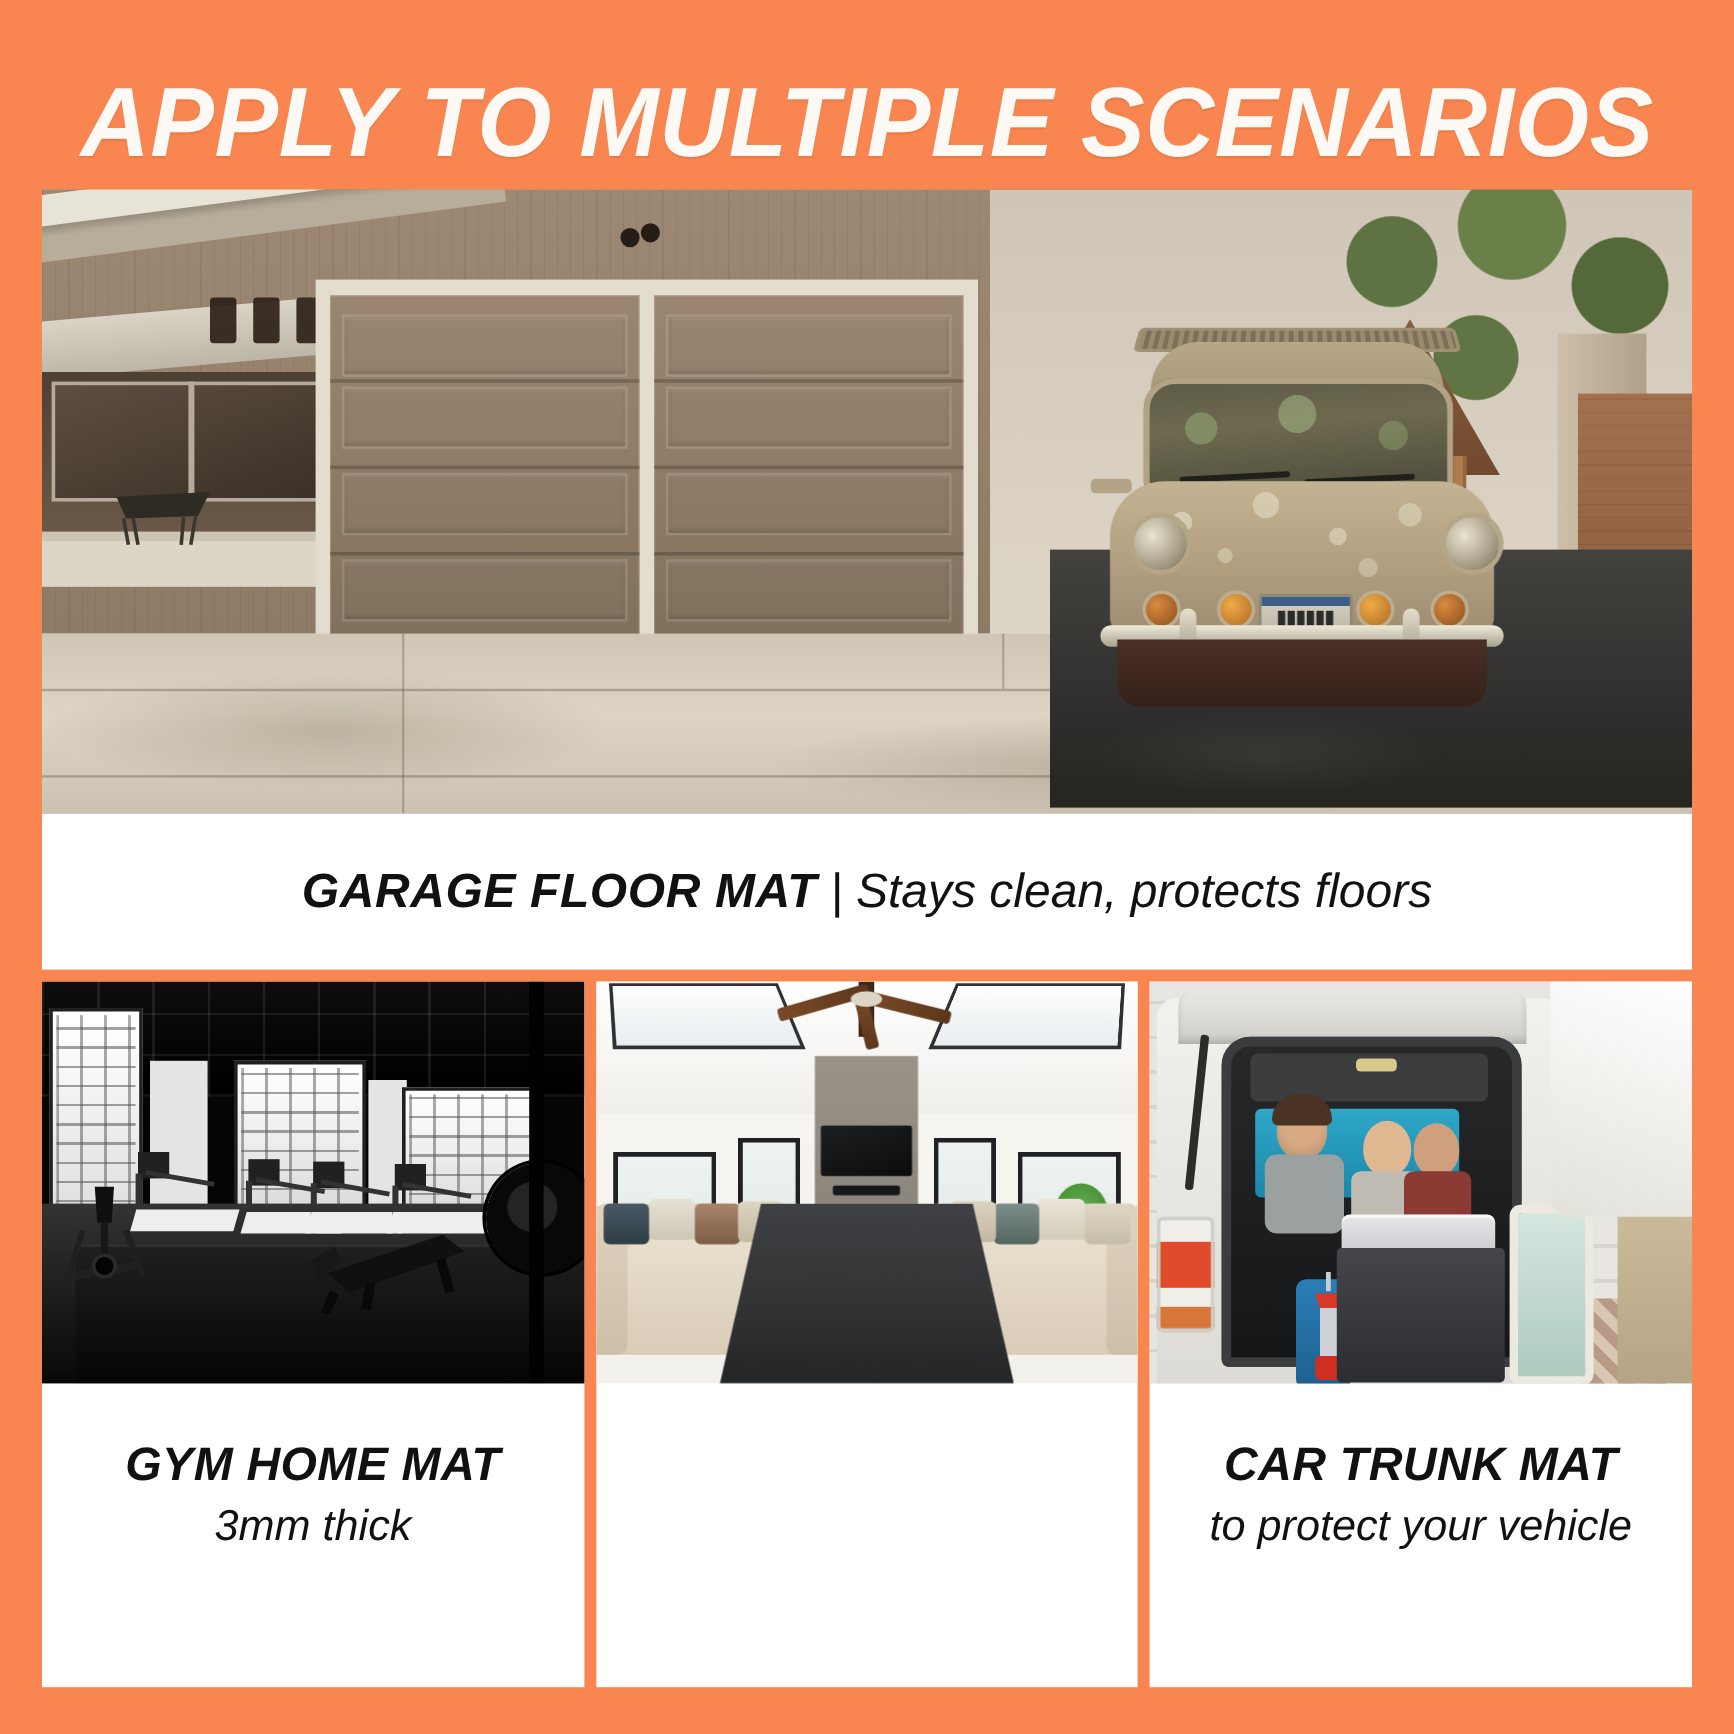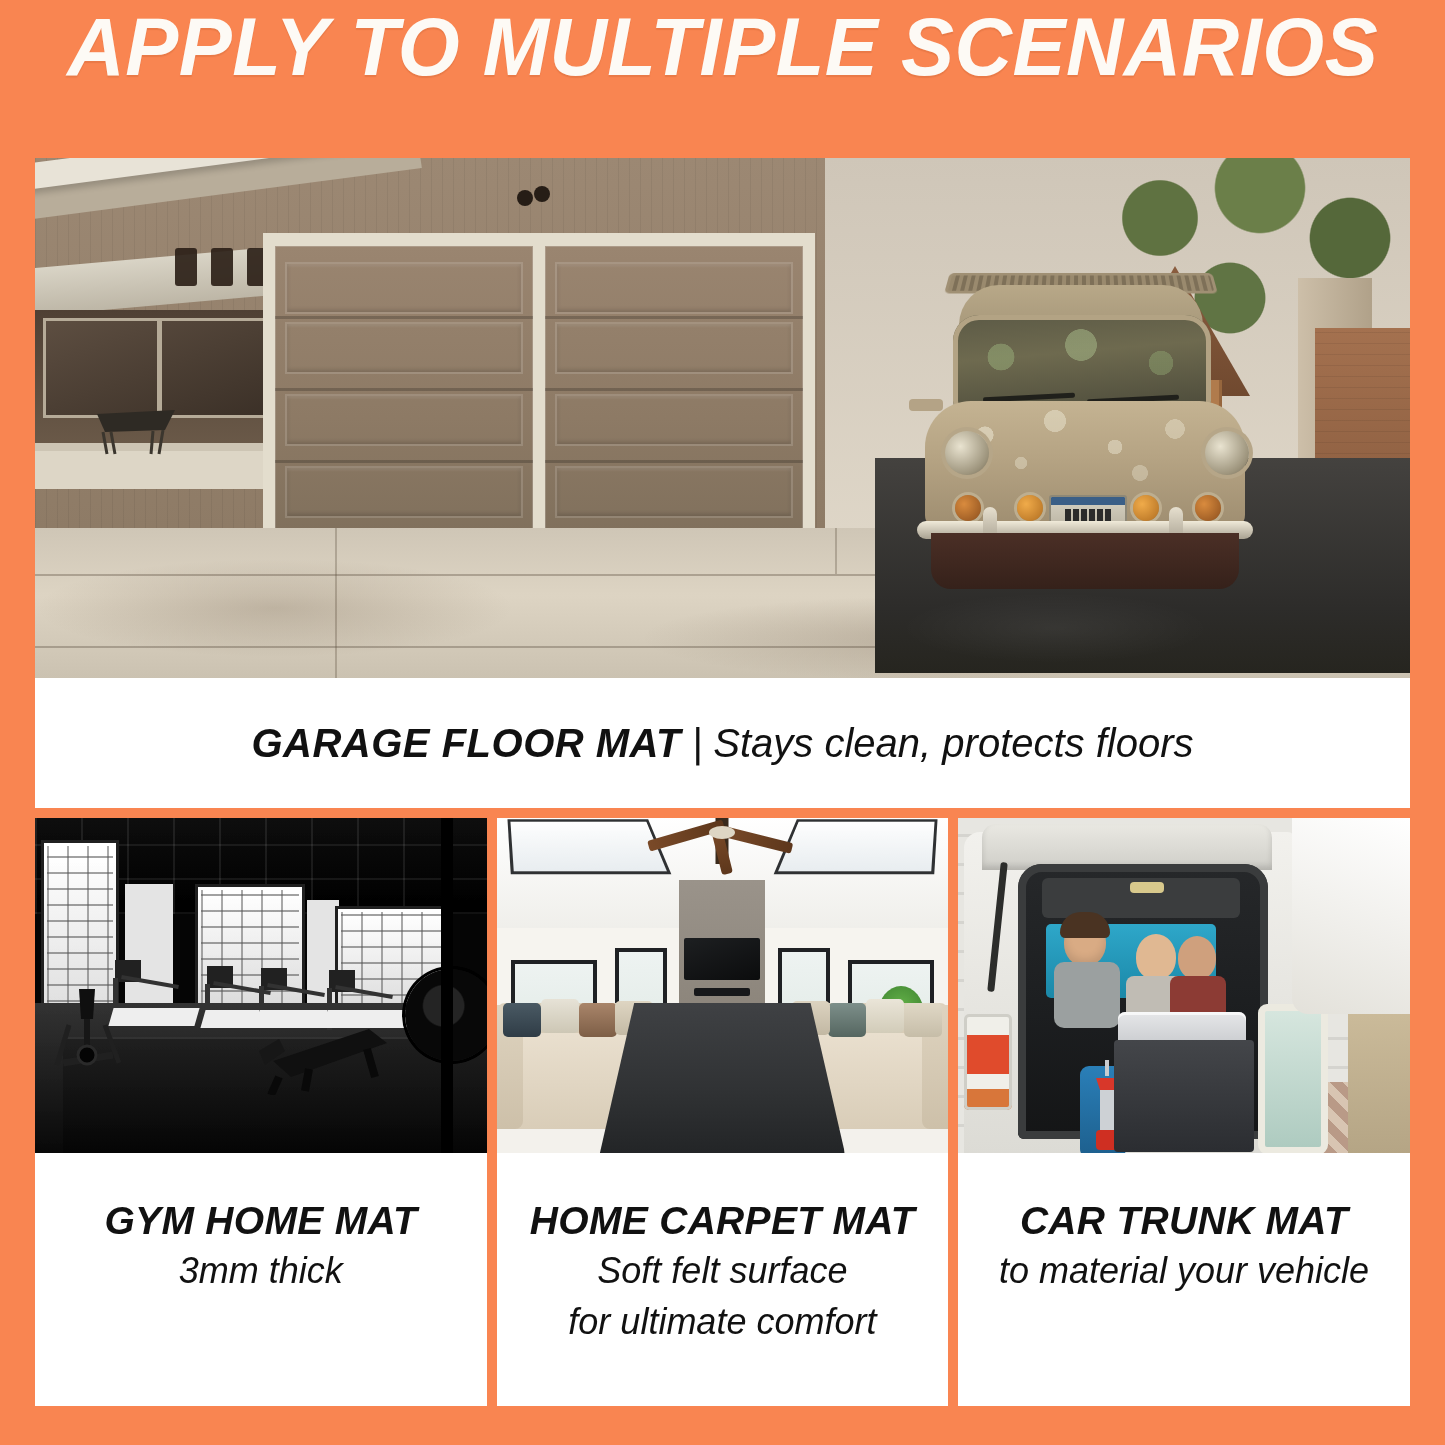--- a/index.html
+++ b/index.html
@@ -7,21 +7,21 @@
   body {
     font-family:"Liberation Sans", sans-serif;
     background:#F98551;
     overflow:hidden;
   }
   .page { position:relative; width:1445px; height:1445px; background:#F98551; }
 
   
   .header {
     position:absolute; left:0; top:0; width:1445px; height:150px;
-    display:flex; align-items:flex-start; justify-content:center;
+    display:flex; align-items:flex-end; justify-content:center;
   }
   .header-title {
     font-size:82px;
     font-weight:bold;
     font-style:italic;
     color:#FDFAF5;
     letter-spacing:0.5px;
     transform:scaleX(0.97);
     white-space:nowrap;
     text-shadow:0 2px 1px rgba(160,70,30,0.18);
@@ -697,25 +697,20 @@
             <div class="sofa-arm" style="right:0;"></div>
             <div class="cush" style="right:24px; bottom:92px; background:linear-gradient(#e0d8c6,#c6bda8);"></div>
             <div class="cush" style="right:62px; bottom:96px; background:linear-gradient(#eae5d8,#d2ccb9);"></div>
             <div class="cush" style="right:100px; bottom:92px; background:linear-gradient(#7d8f8a,#556660);"></div>
             <div class="cush" style="right:136px; bottom:94px; background:linear-gradient(#dcd3c0,#c2b8a3);"></div>
           </div>
 
           <div class="lr-carpet"></div>
         </div>
       </div>
-      <div class="card-text">
-        <div class="card-title">HOME CARPET MAT</div>
-        <div class="card-desc">Soft felt surface</div>
-        <div class="card-desc">for ultimate comfort</div>
-      </div>
     </div>
 
     <div class="card">
       <div class="card-img">
         <div class="trunk">
           <div class="garagedoor-bg"></div>
 
           <div class="suv-body"></div>
           <div class="hatch-open"></div>
           <div class="hatch-strut"></div>
@@ -760,18 +755,18 @@
             <div class="trunk-mat"></div>
           </div>
 
           <div class="tail-light"></div>
           <div class="adult-leg"></div>
           <div class="shirt"></div>
         </div>
       </div>
       <div class="card-text">
         <div class="card-title">CAR TRUNK MAT</div>
-        <div class="card-desc">to material your vehicle</div>
+        <div class="card-desc">to protect your vehicle</div>
       </div>
     </div>
 
   </div>
 </div>
 
 </body></html>

